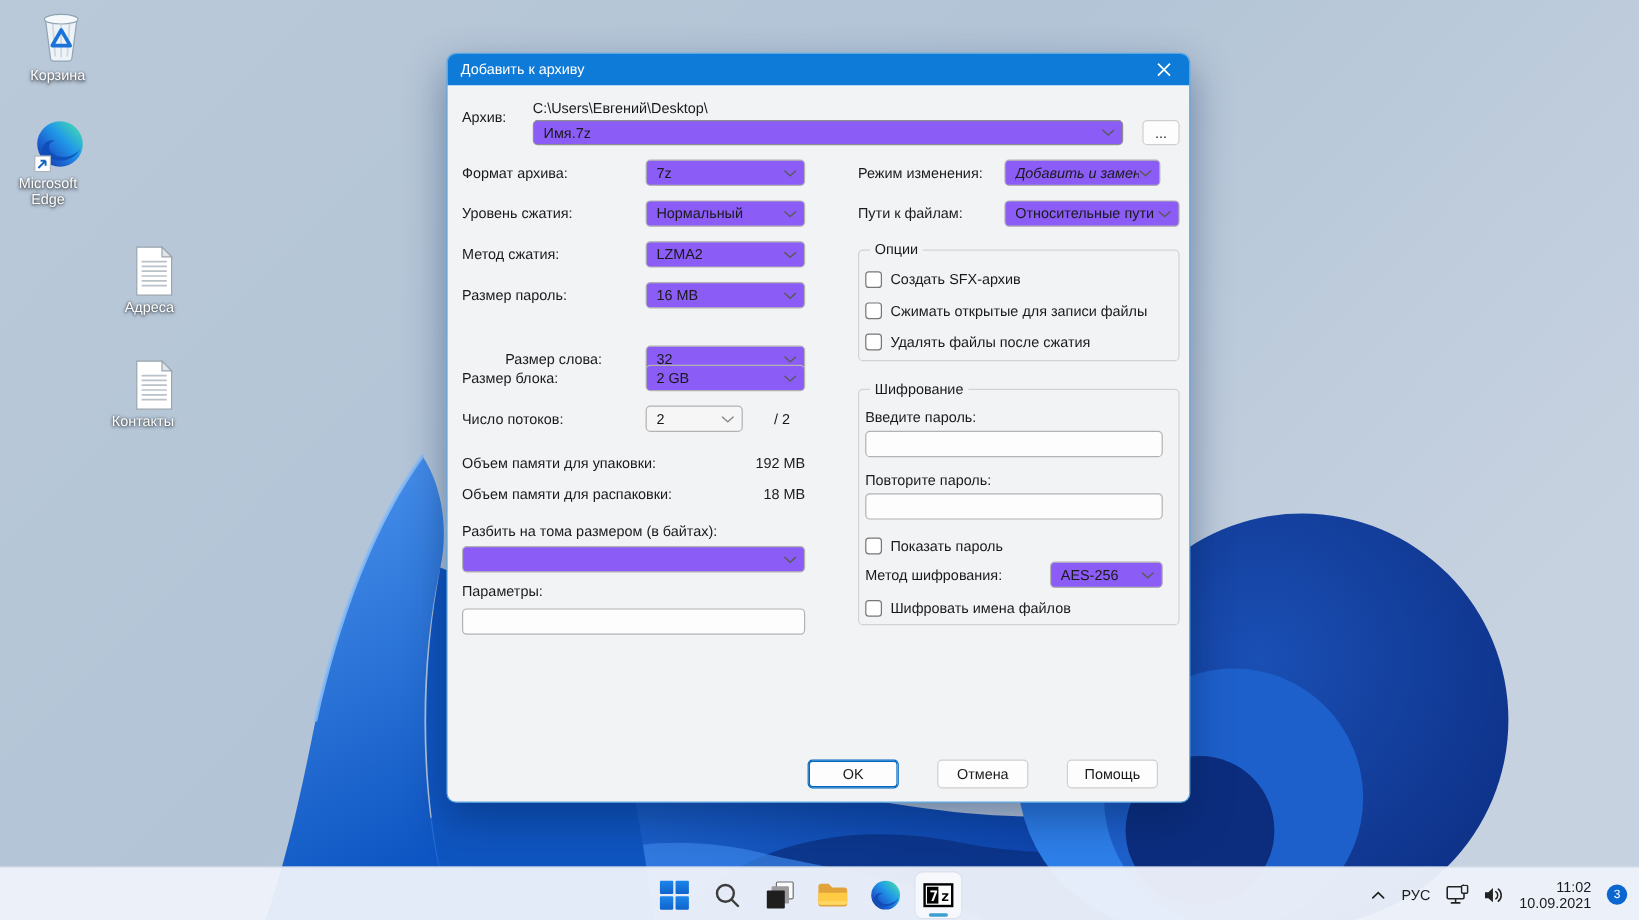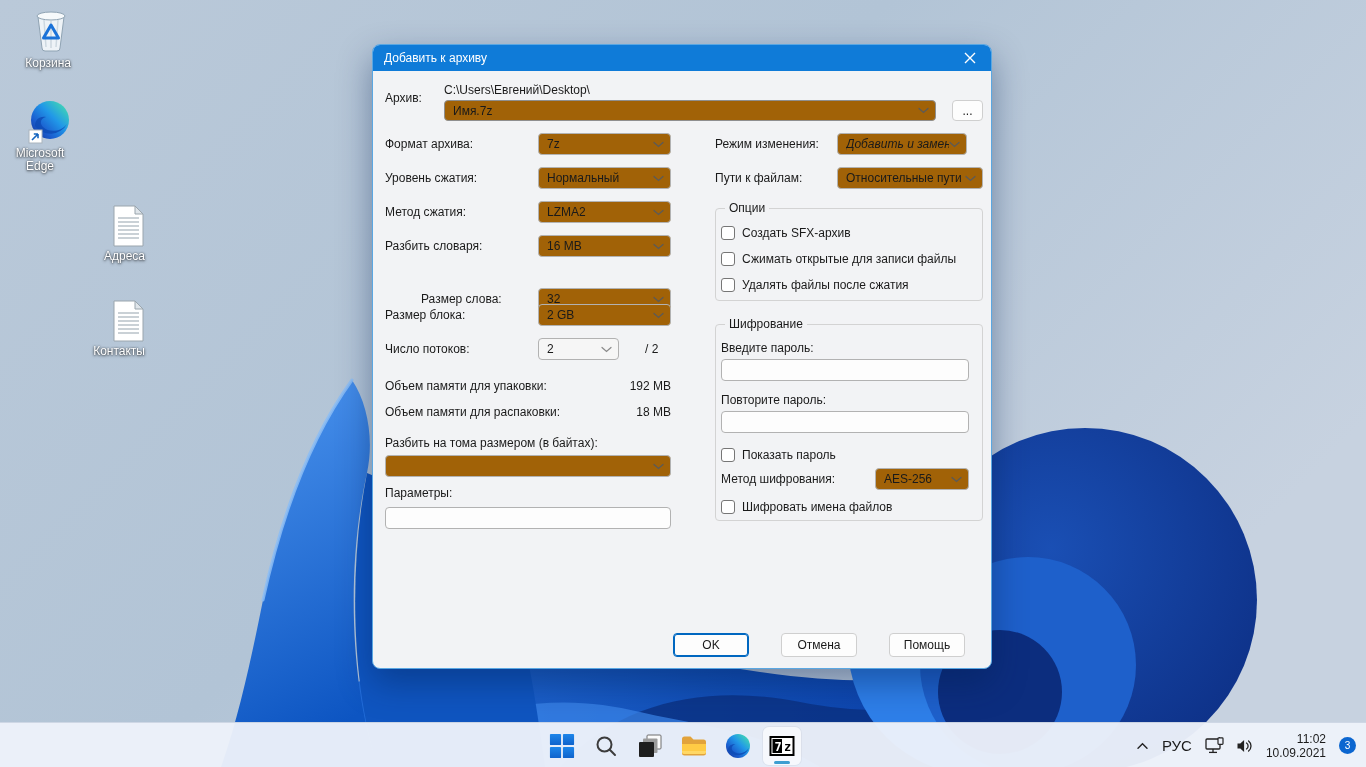--- a/index.html
+++ b/index.html
@@ -19,21 +19,21 @@
   
   .dialog { position:absolute; left:372px; top:44px; width:620px; height:625px;
     background:#f2f3f5; border:1px solid #5aa7e2; border-radius:8px; z-index:5;
     box-shadow:0 14px 34px rgba(0,30,80,.42); font-size:12px; color:#1a1a1a; }
   .titlebar { position:absolute; left:0; top:0; right:0; height:26px; background:#0f7bd8;
     border-radius:7px 7px 0 0; display:flex; align-items:center; }
   .title { color:#fff; font-size:12px; padding-left:11px; }
   .closebtn { position:absolute; right:0; top:0; width:42px; height:26px; display:flex;
     align-items:center; justify-content:center; border-radius:0 7px 0 0; cursor:pointer; }
   .dlg-label { position:absolute; height:14px; line-height:14px; white-space:nowrap; }
-  .combo { position:absolute; height:22px; background:#a16207; border:1px solid #b2b2b2;
+  .combo { position:absolute; height:22px; background:#8b5cf6; border:1px solid #b2b2b2;
     border-radius:4px; display:flex; align-items:center; padding:0 6px 0 8px; cursor:default; }
   .combo .cval { flex:1 1 auto; white-space:nowrap; overflow:hidden; }
   .combo svg { flex:0 0 auto; }
   .tinput { position:absolute; height:22px; background:#fdfdfd; border:1px solid #b2b2b2;
     border-radius:4px; padding:0 8px; font-family:"Liberation Sans",sans-serif; font-size:12px; }
   .groupbox { position:absolute; border:1px solid #d3d3d3; border-radius:4px; }
   .grouptitle { position:absolute; height:14px; line-height:14px; background:#f2f3f5;
     padding:0 4px; }
   .cbrow { position:absolute; display:flex; align-items:flex-end; gap:7px; height:16px; cursor:default; }
   .cbbox { width:14px; height:14px; background:#fff; border:1px solid #767676; border-radius:3px;
@@ -48,21 +48,21 @@
     background:rgba(237,241,250,.96); border-top:1px solid rgba(170,185,205,.45); }
   .tb-center { position:absolute; left:50%; top:0; height:45px; transform:translateX(-140px);
     display:flex; align-items:center; gap:6px; }
   .tb-item { position:relative; width:38px; height:38px; border-radius:6px; display:flex;
     align-items:center; justify-content:center; cursor:pointer; }
   .tb-item.active { background:rgba(255,255,255,.65); box-shadow:0 0 0 1px rgba(0,0,0,.04); }
   .tb-pill { position:absolute; bottom:1px; left:50%; transform:translateX(-50%); width:16px;
     height:3px; border-radius:2px; background:#3d9ed1; }
   .tray { position:absolute; right:10px; top:0; height:45px; display:flex; align-items:center;
     gap:13px; }
-  .tray-text { font-size:15px; color:#1b1b1b; cursor:pointer; }
+  .tray-text { font-size:12px; color:#1b1b1b; cursor:pointer; }
   .clock { text-align:right; font-size:12px; color:#1b1b1b; line-height:14px; cursor:pointer; }
   .badge { width:17px; height:17px; border-radius:50%; background:#0b66d0; color:#fff;
     font-size:10px; display:flex; align-items:center; justify-content:center; cursor:pointer; }
   .trayicons { display:flex; align-items:center; gap:9px; cursor:pointer; }
 </style>
 </head>
 <body>
 
 <div class="screen">
 
@@ -167,21 +167,21 @@
           <path d="M1,1.5 L5.5,5.5 L10,1.5" stroke="#5a5a5a" stroke-width="1.2" fill="none" stroke-linecap="round"></path>
         </svg>
     </div>
     <div class="btn" style="left:579px; top:55px; width:31px; height:21px;">
         <span>...</span>
       </div>
 
     <div class="dlg-label" style="left:12px; top:92px;">Формат архива:</div>
     <div class="dlg-label" style="left:12px; top:126px;">Уровень сжатия:</div>
     <div class="dlg-label" style="left:12px; top:160px;">Метод сжатия:</div>
-    <div class="dlg-label" style="left:12px; top:194px;">Разбить словаря:</div>
+    <div class="dlg-label" style="left:12px; top:194px;">Размер пароль:</div>
     <div class="dlg-label" style="left:12px; top:247px;margin-left:36px;">Размер слова:</div>
     <div class="dlg-label" style="left:12px; top:263px;">Размер блока:</div>
     <div class="dlg-label" style="left:12px; top:297px;">Число потоков:</div>
 
     <div class="combo" style="left:165px; top:88px; width:133px;">
       <span class="cval">7z</span>
       <svg width="11" height="7" viewBox="0 0 11 7">
           <path d="M1,1.5 L5.5,5.5 L10,1.5" stroke="#5a5a5a" stroke-width="1.2" fill="none" stroke-linecap="round"></path>
         </svg>
     </div>

